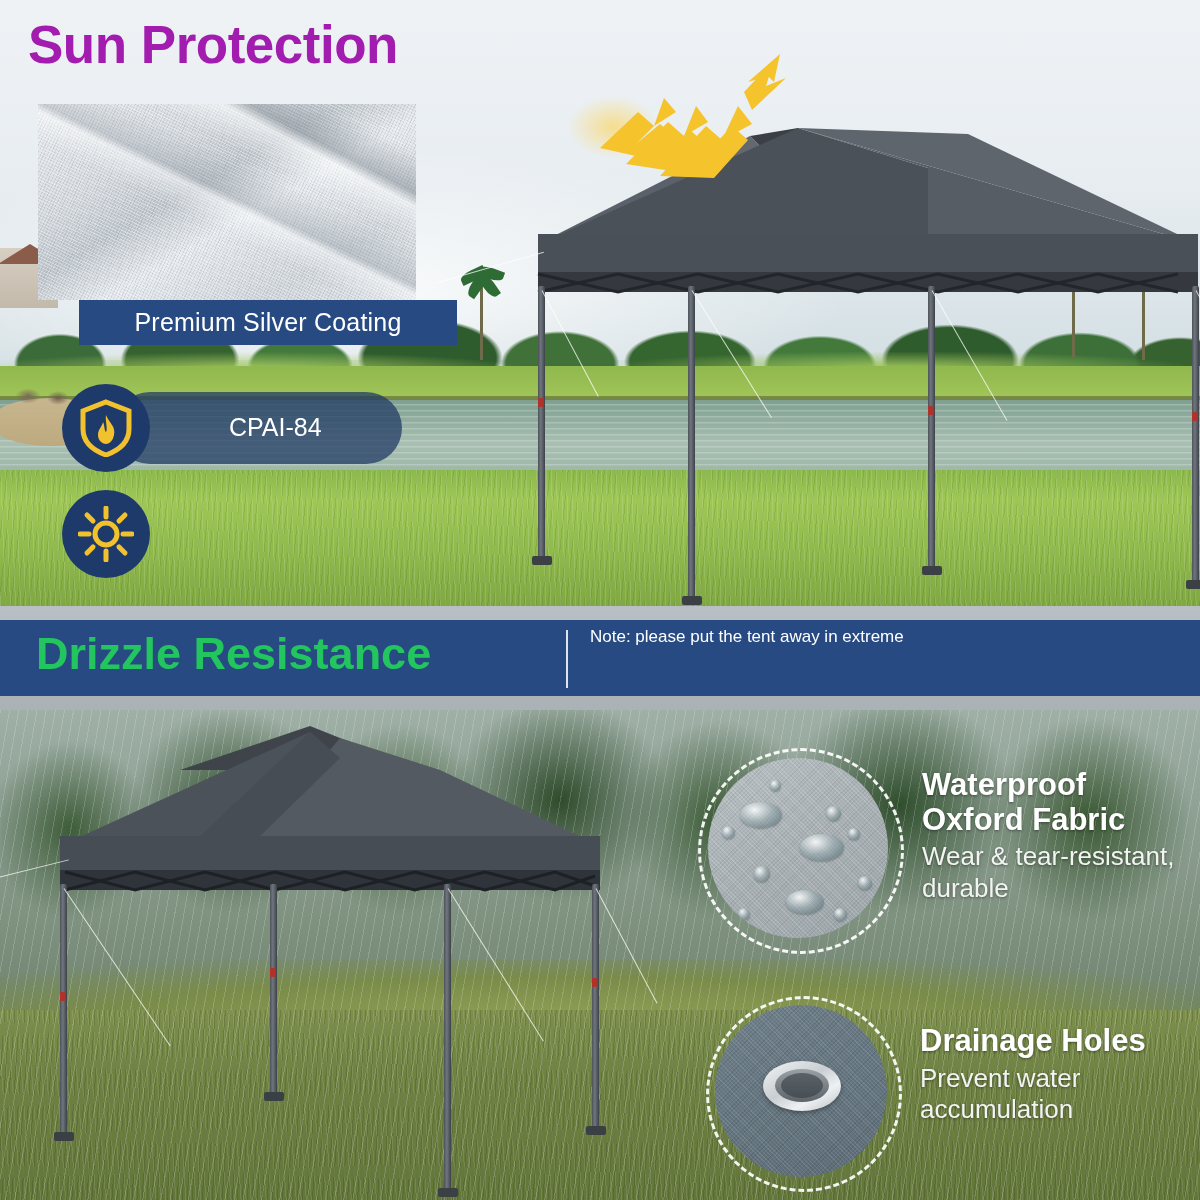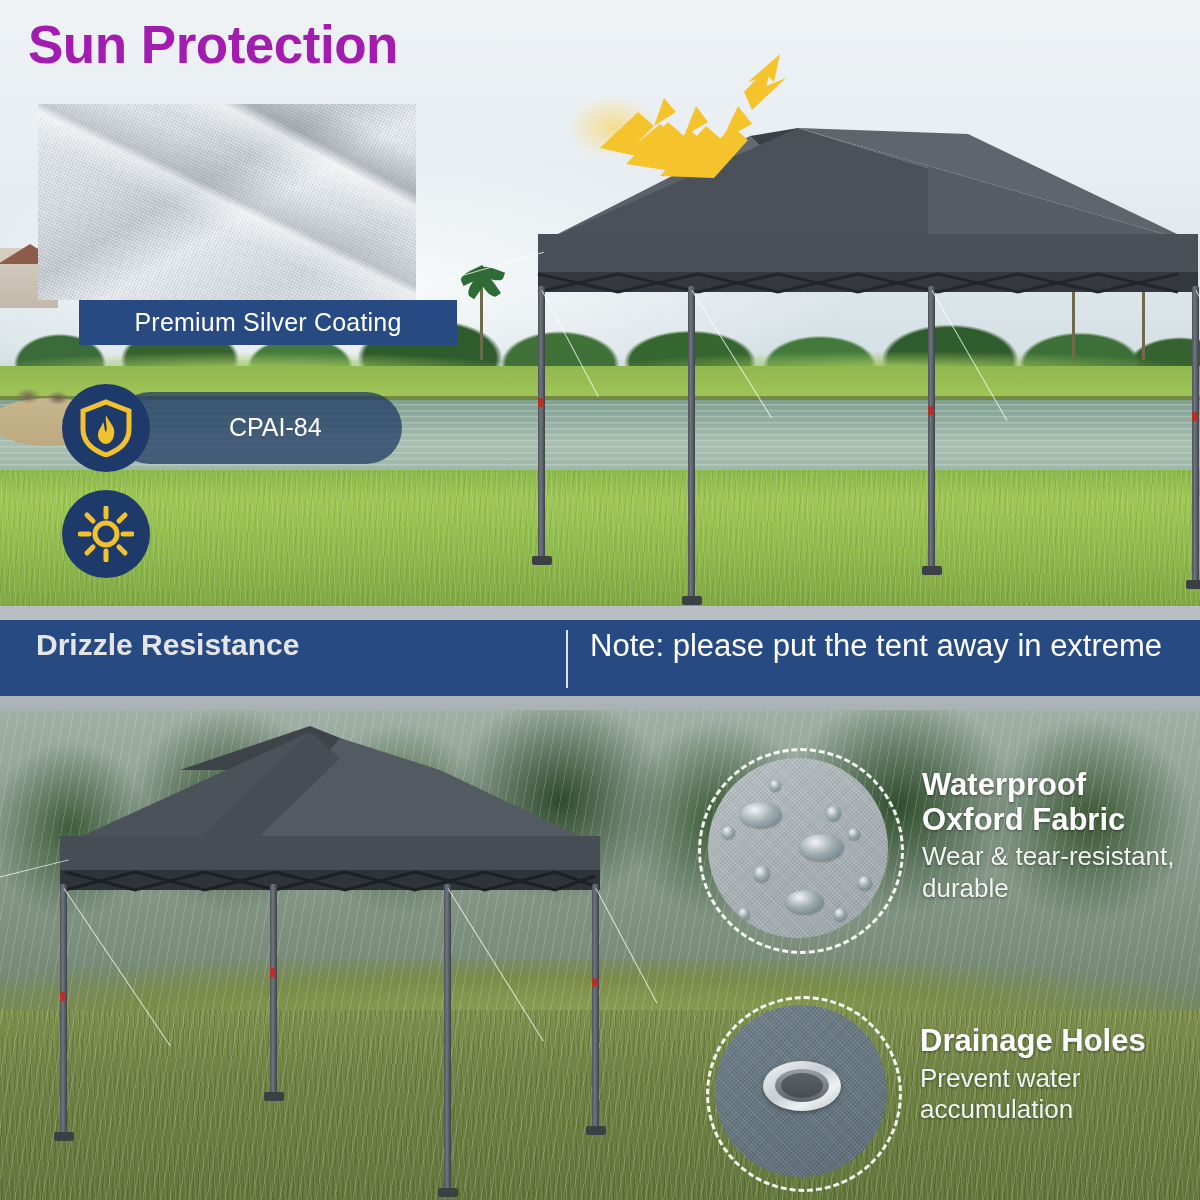--- a/index.html
+++ b/index.html
@@ -108,23 +108,23 @@
   .pill-body{position:absolute;left:52px;top:0;height:72px;border-radius:36px;
       background:rgba(32,58,100,.74);display:flex;align-items:center;}
   .pill-body .ptxt{color:#fff;font-size:25px;line-height:1.18;padding-left:115px;padding-right:26px;}
   .pill-icon{position:absolute;left:0;top:-8px;width:88px;height:88px;border-radius:50%;background:#1e3a6b;
       display:flex;align-items:center;justify-content:center;}
 
   
   .band{position:absolute;left:0;top:606px;width:1200px;height:104px;overflow:hidden;}
   .band-bg{position:absolute;inset:0;background:linear-gradient(180deg,#b9bfc4,#aab2b6);}
   .band-bar{position:absolute;left:0;top:14px;width:1200px;height:76px;background:#274a82;}
-  .band-bar .left{position:absolute;left:36px;top:8px;font-size:30px;font-weight:bold;color:#e5e5e5;}
+  .band-bar .left{position:absolute;left:36px;top:8px;font-size:45px;font-weight:bold;color:#22c55e;}
   .band-div{position:absolute;left:566px;top:10px;width:2px;height:58px;background:rgba(255,255,255,.85);}
-  .band-note{position:absolute;left:590px;top:6px;width:596px;color:#fff;font-size:31px;line-height:1.28;}
+  .band-note{position:absolute;left:590px;top:6px;width:596px;color:#fff;font-size:17px;line-height:1.28;}
 
   
   .panel-bot{position:absolute;left:0;top:710px;width:1200px;height:490px;overflow:hidden;background:#4a5a44;}
   .bot-sky{position:absolute;left:0;top:0;width:1200px;height:300px;
       background:linear-gradient(180deg,#9fb0a6 0%,#8ea093 35%,#7f9280 70%,#6f8470 100%);}
   .bot-trees{position:absolute;left:0;top:-10px;width:1200px;height:330px;
       background:
         radial-gradient(ellipse 120px 130px at 70px 130px,#3d5c38,rgba(0,0,0,0) 68%),
         radial-gradient(ellipse 150px 150px at 230px 110px,#33512f,rgba(0,0,0,0) 68%),
         radial-gradient(ellipse 130px 140px at 400px 120px,#426139,rgba(0,0,0,0) 68%),

